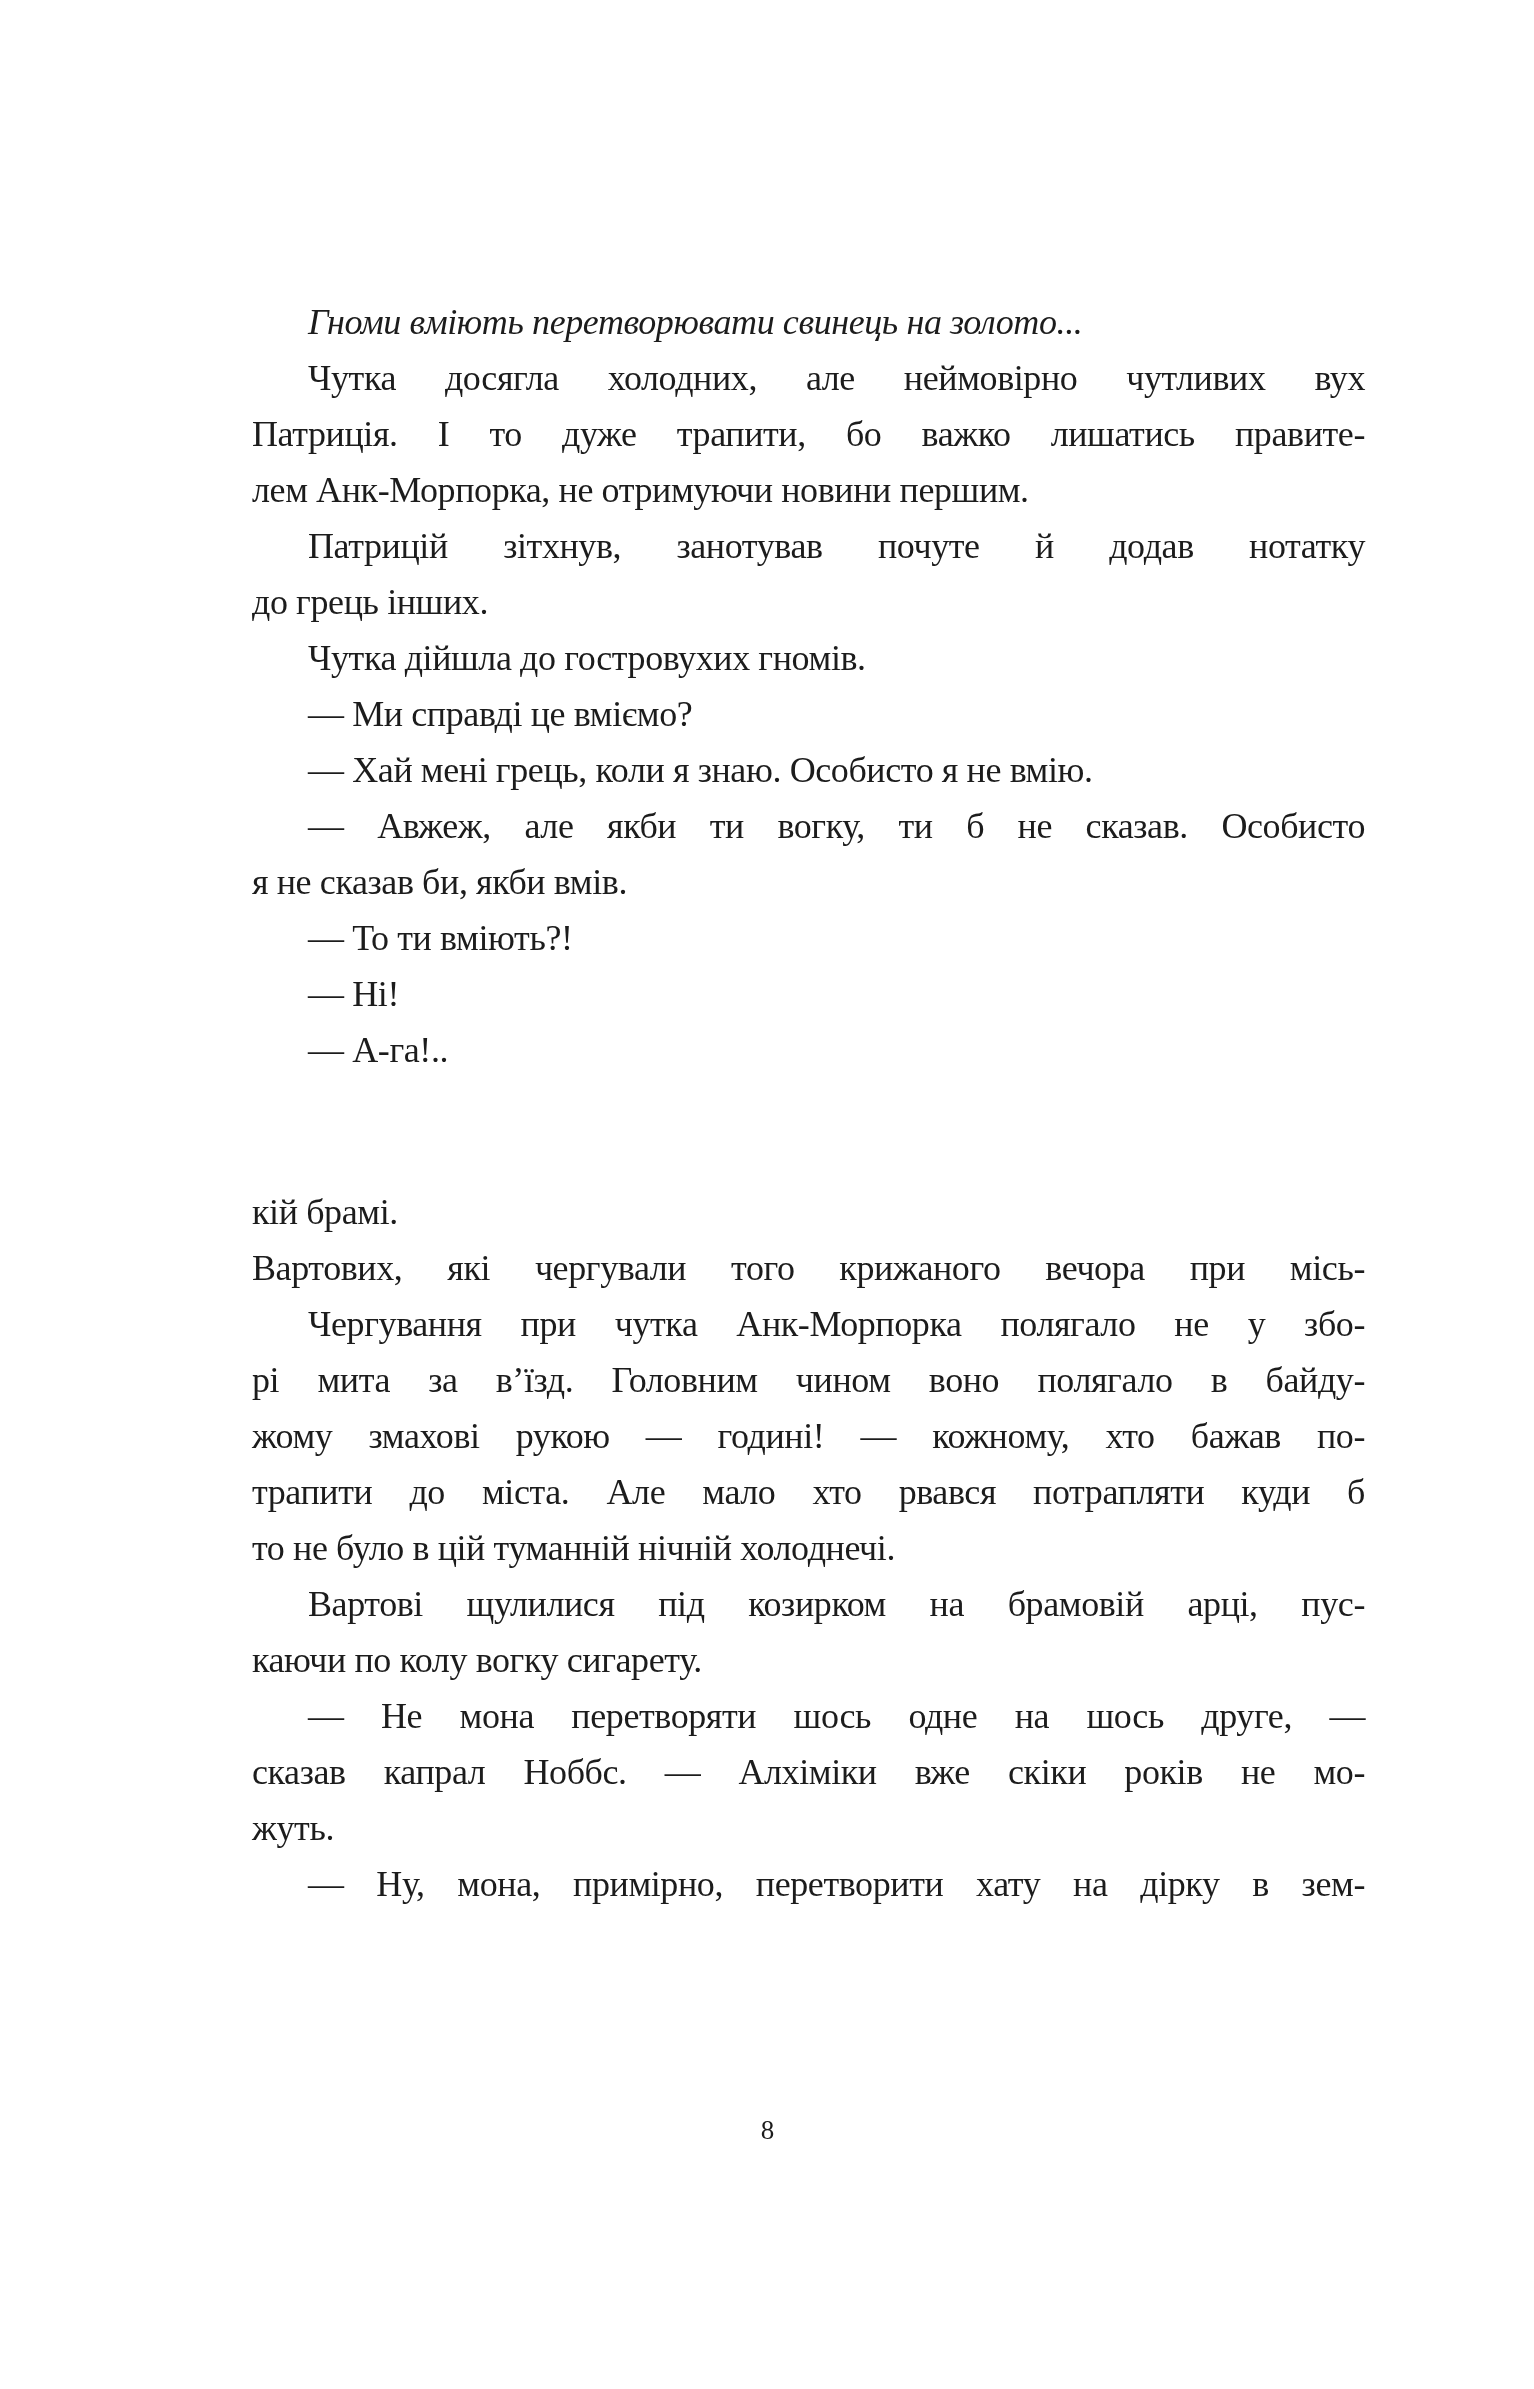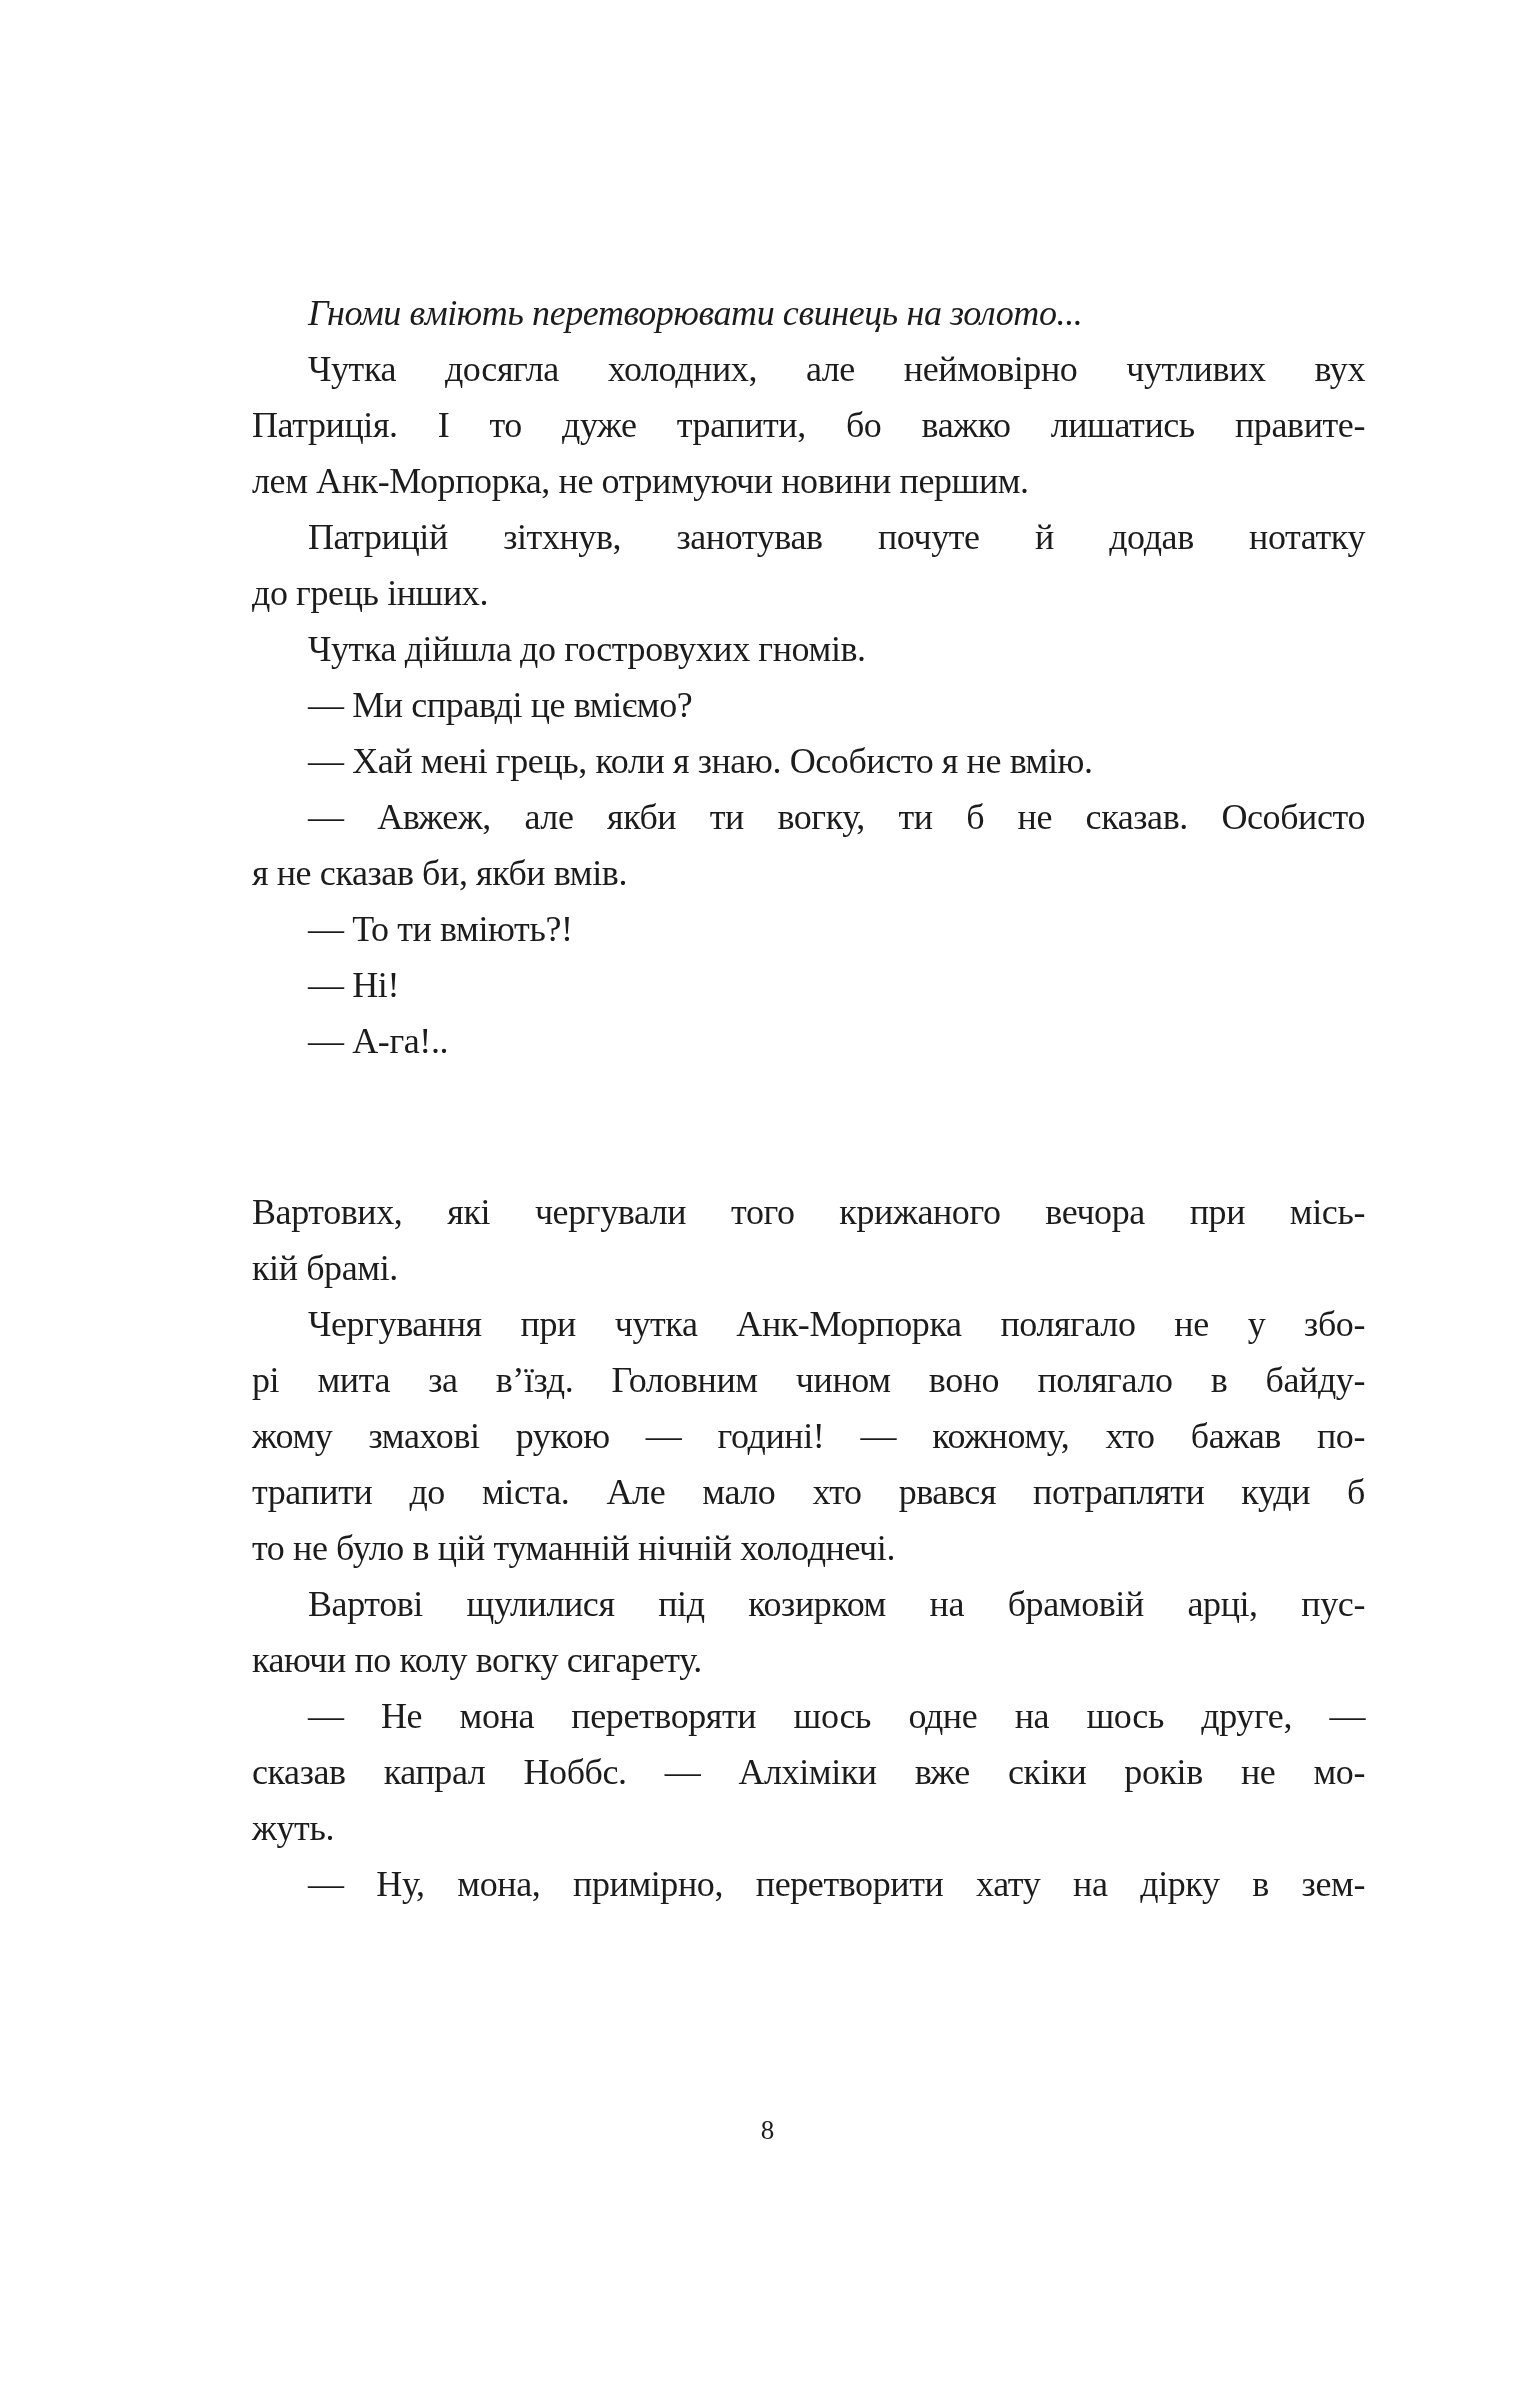--- a/index.html
+++ b/index.html
@@ -31,21 +31,21 @@
       line-height: 56px;
       font-size: 36px;
       white-space: nowrap;
       text-align: justify;
       text-align-last: justify;
       letter-spacing: -0.4px;
     }
     .line.indent { padding-left: 56px; }
     .line.last { text-align-last: left; }
     .line.italic { font-style: italic; }
-    #section-1 { top: 285px; }
+    #section-1 { top: 294px; }
     #section-2 { top: 1184px; }
     .page-number {
       position: absolute;
       left: 0;
       width: 1535px;
       top: 2114px;
       text-align: center;
       font-size: 27px;
       line-height: 32px;
     }
@@ -66,22 +66,22 @@
     <div class="line indent last">— Ми справді це вміємо?</div>
     <div class="line indent last">— Хай мені грець, коли я знаю. Особисто я не вмію.</div>
     <div class="line indent">— Авжеж, але якби ти вогку, ти б не сказав. Особисто</div>
     <div class="line last">я не сказав би, якби вмів.</div>
     <div class="line indent last">— То ти вміють?!</div>
     <div class="line indent last">— Ні!</div>
     <div class="line indent last">— А-га!..</div>
   </div>
 
   <div class="block" id="section-2">
+    <div class="line last">кій брамі.</div>
     <div class="line">Вартових, які чергували того крижаного вечора при місь-</div>
-    <div class="line last">кій брамі.</div>
     <div class="line indent">Чергування при чутка Анк-Морпорка полягало не у збо-</div>
     <div class="line">рі мита за в’їзд. Головним чином воно полягало в байду-</div>
     <div class="line">жому змахові рукою — годині! — кожному, хто бажав по-</div>
     <div class="line">трапити до міста. Але мало хто рвався потрапляти куди б</div>
     <div class="line last">то не було в цій туманній нічній холоднечі.</div>
     <div class="line indent">Вартові щулилися під козирком на брамовій арці, пус-</div>
     <div class="line last">каючи по колу вогку сигарету.</div>
     <div class="line indent">— Не мона перетворяти шось одне на шось друге, —</div>
     <div class="line">сказав капрал Ноббс. — Алхіміки вже скіки років не мо-</div>
     <div class="line last">жуть.</div>

